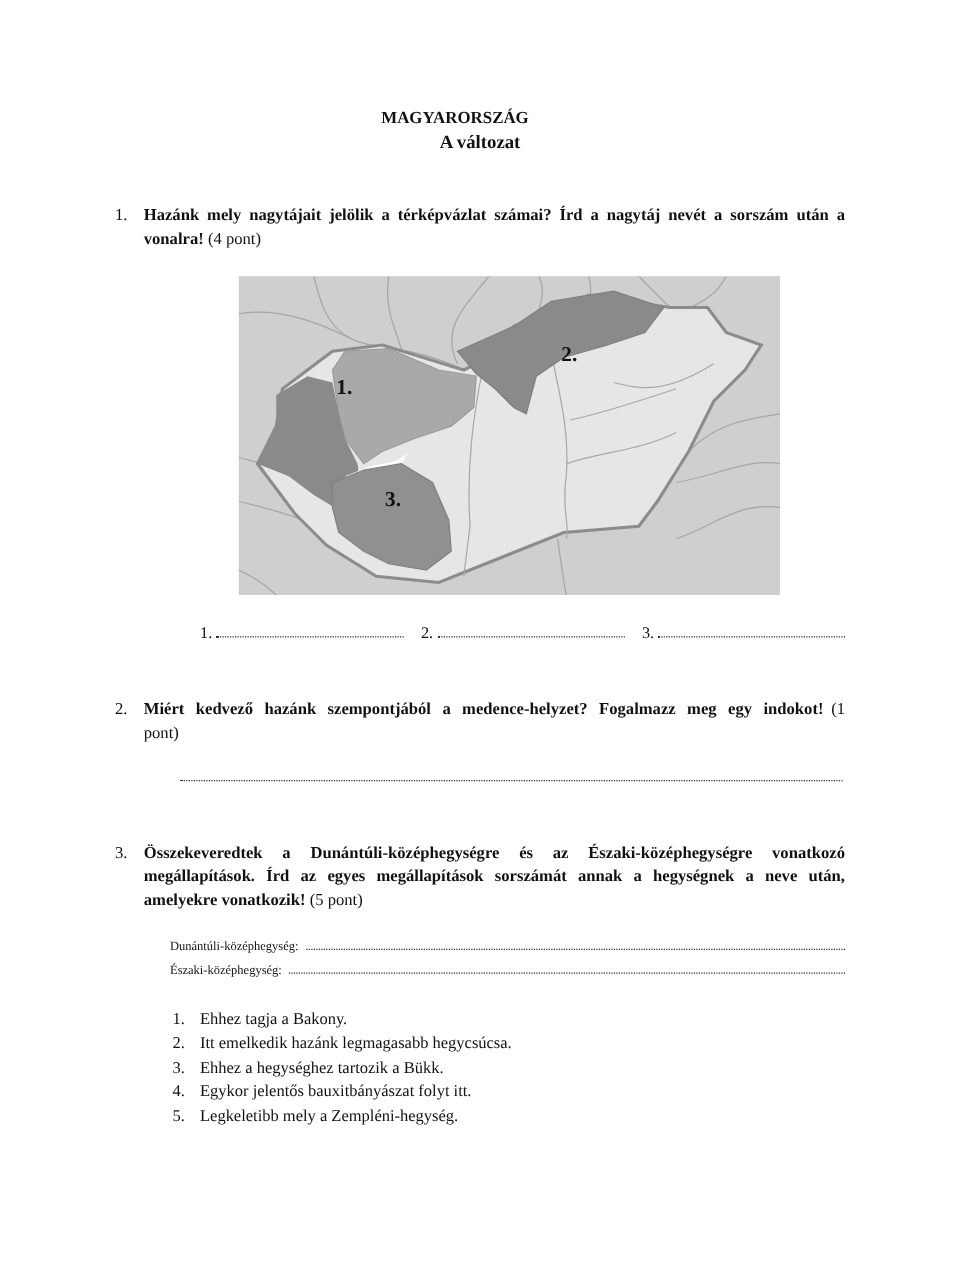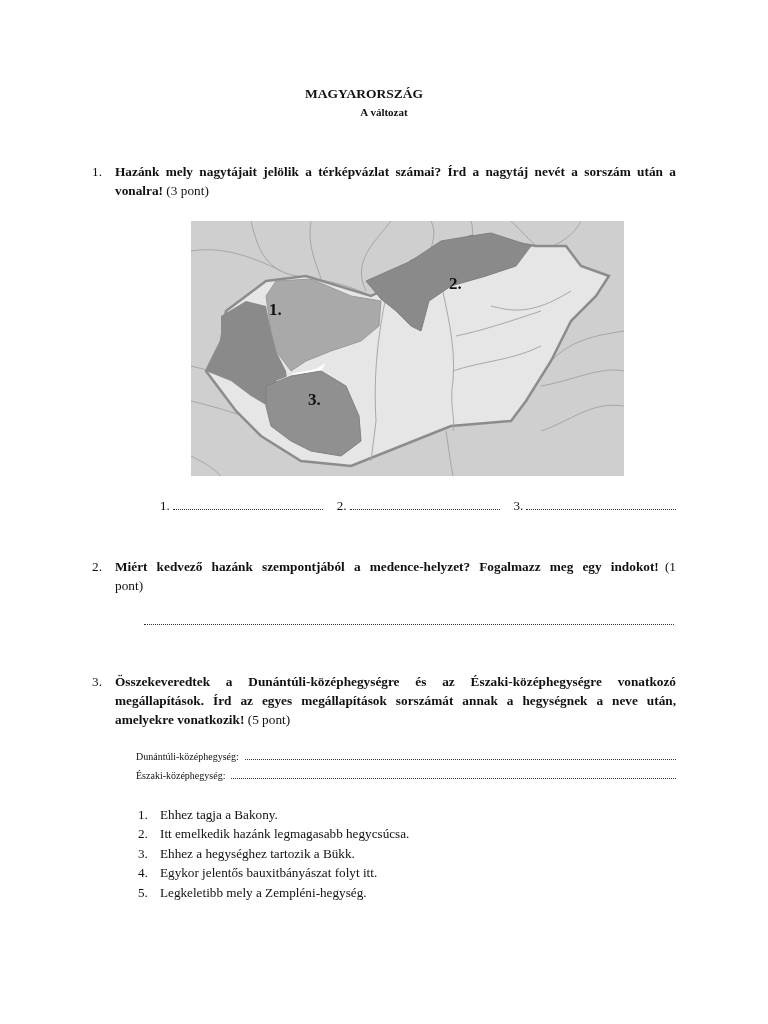--- a/index.html
+++ b/index.html
@@ -10,21 +10,21 @@
       color: #111111;
       font-size: 13.3px;
       overflow: hidden;
     }
     .page-title {
       position: absolute; left: 0; width: 728px; top: 86px;
       text-align: center; font-weight: bold; font-size: 13.5px;
     }
     .page-subtitle {
       position: absolute; left: 0; width: 768px; top: 106px;
-      text-align: center; font-weight: bold; font-size: 11px;
+      text-align: center; font-weight: bold; font-size: 15px;
     }
     .question {
       position: absolute; left: 92px; width: 584px;
       line-height: 19px;
       text-align: justify;
     }
     .q-num { position: absolute; left: 0; top: 0; }
     .q-text { margin-left: 23px; display: block; }
     .q-text b { font-weight: bold; }
     .q-points { font-weight: normal; }
@@ -58,21 +58,21 @@
     .statements .s-num { width: 22px; }
   </style>
 </head>
 <body>
 
 <div class="page-title">MAGYARORSZÁG</div>
 <div class="page-subtitle">A változat</div>
 
 <div class="question" style="top:162px;">
   <span class="q-num">1.</span>
-  <span class="q-text"><b>Hazánk mely nagytájait jelölik a térképvázlat számai? Írd a nagytáj nevét a sorszám után a vonalra!</b><span class="q-points"> (3 pont)</span></span>
+  <span class="q-text"><b>Hazánk mely nagytájait jelölik a térképvázlat számai? Írd a nagytáj nevét a sorszám után a vonalra!</b><span class="q-points"> (4 pont)</span></span>
 </div>
 
 <div class="map-box">
   <svg width="433" height="255" viewBox="0 0 433 255">
     <rect x="0" y="0" width="433" height="255" fill="#cfcfcf"></rect>
 
     <g stroke="#a6a6a6" stroke-width="1" fill="none">
       <path d="M0,30 C30,25 60,35 90,50 C110,60 140,55 180,75"></path>
       <path d="M60,0 C65,20 70,40 90,50"></path>
       <path d="M120,0 C115,30 130,50 135,75"></path>

